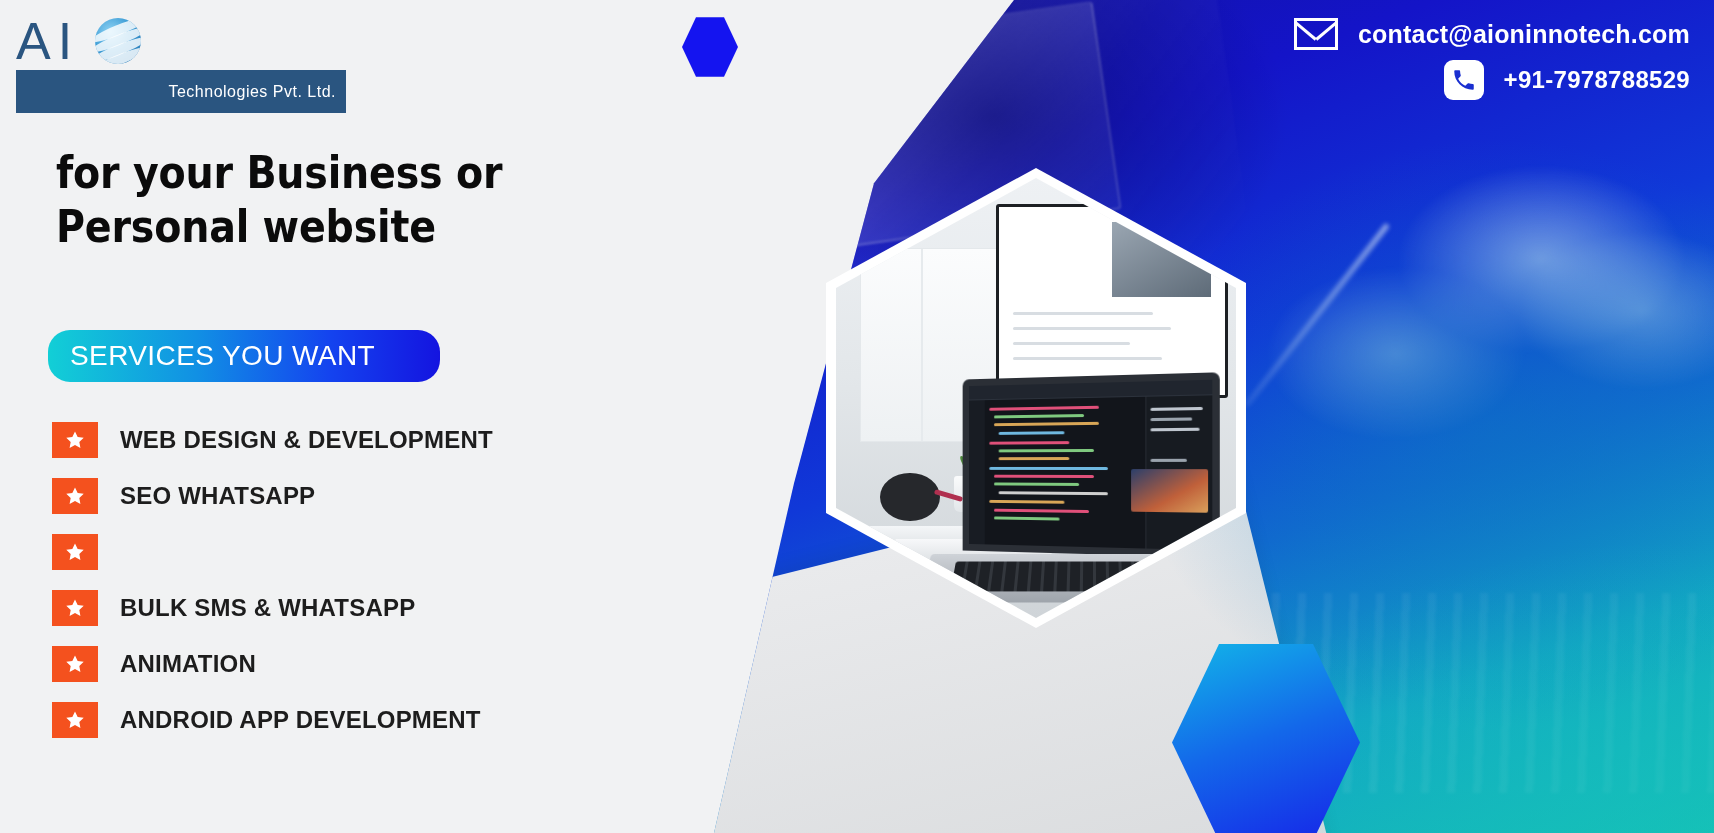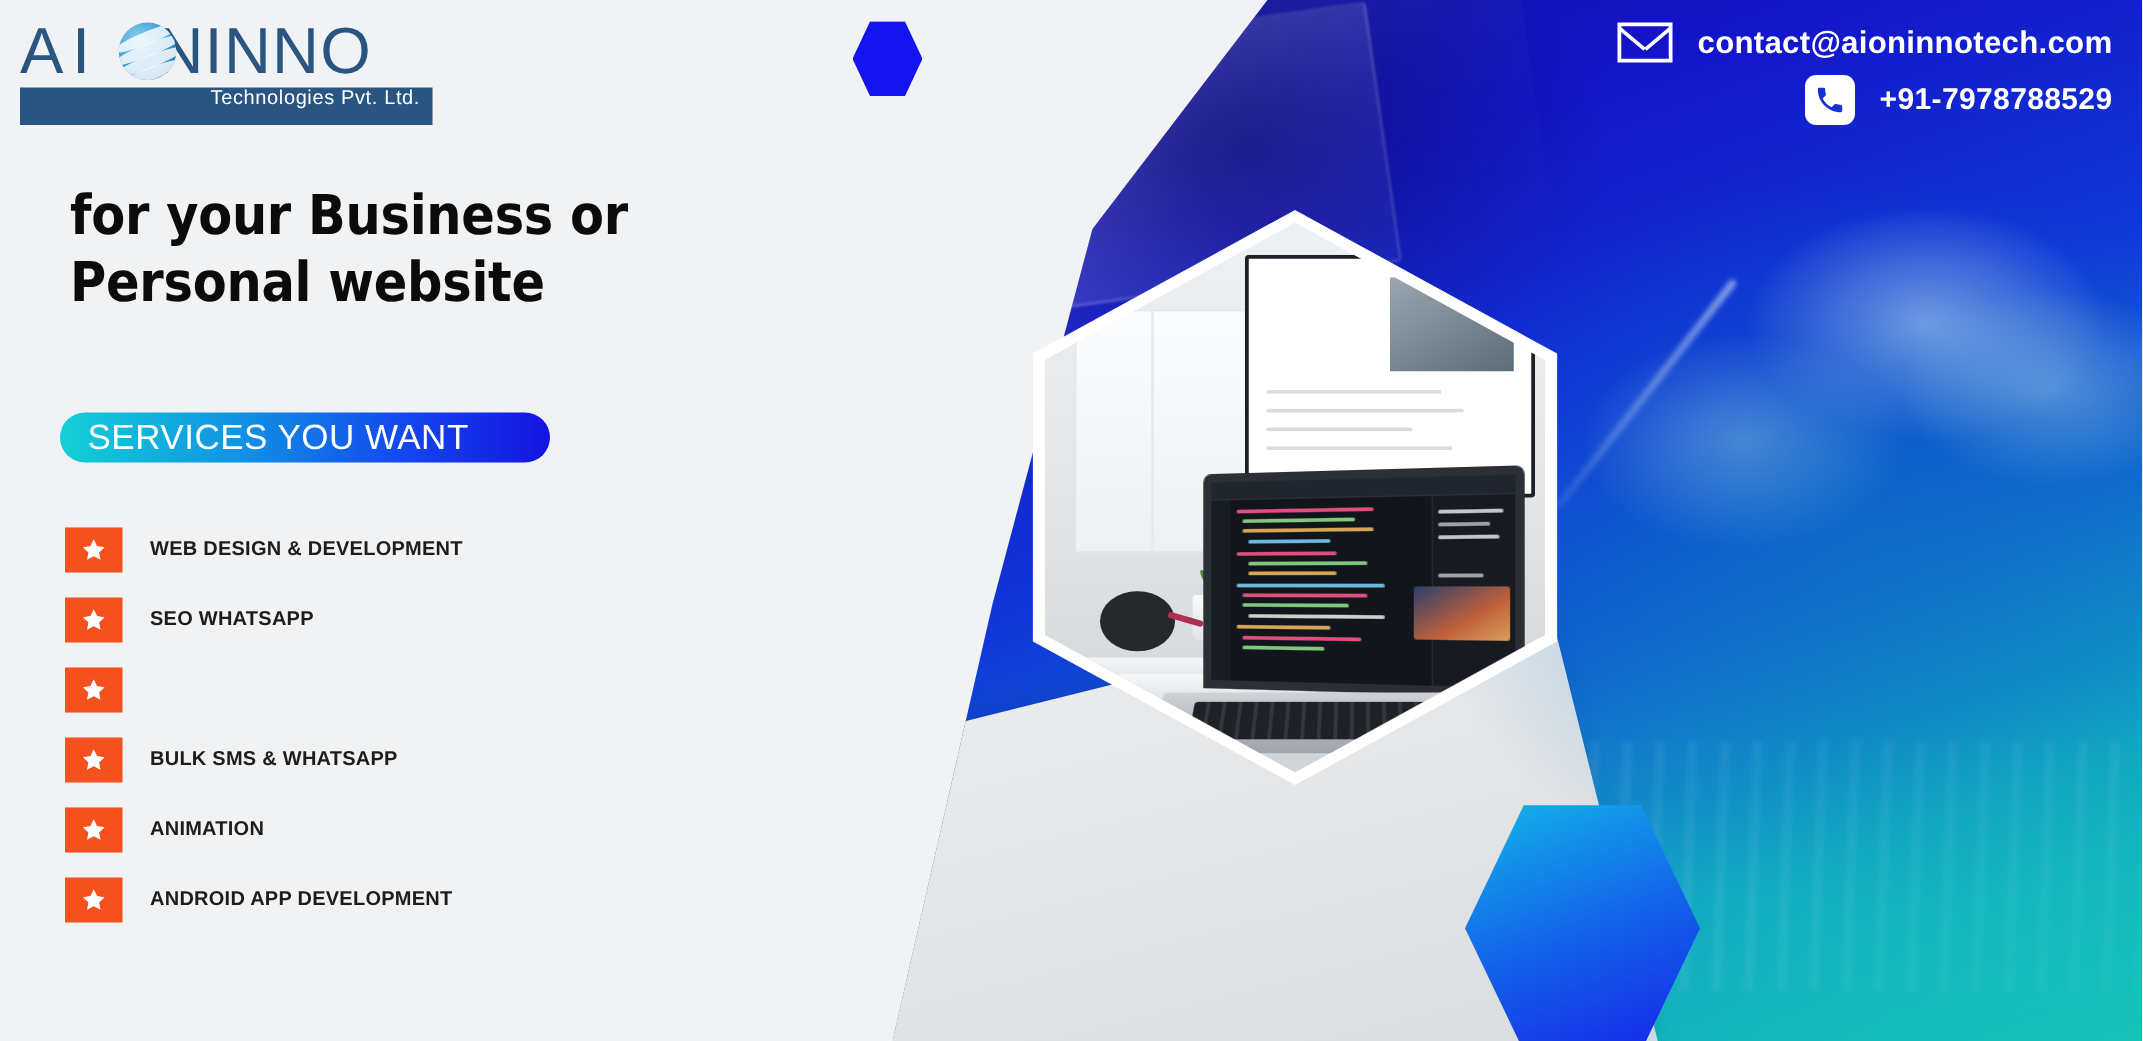--- a/index.html
+++ b/index.html
@@ -140,22 +140,22 @@
   
   .logo{ position:absolute; left:10px; top:12px; width:342px; height:88px; }
   .logo .word{ position:absolute; left:6px; top:0; height:58px; display:flex; align-items:center; }
   .logo .word .t{ font-family:"Liberation Sans", sans-serif; font-size:52px; font-weight:400;
     letter-spacing:1px; color:#2a5580; line-height:1; }
   .logo .globe{ position:absolute; left:85px; top:6px; width:46px; height:46px; border-radius:50%;
     background:radial-gradient(circle at 34% 30%, #8fd3f4 0%, #3f9ed6 45%, #1f6ba8 100%);
     overflow:hidden; }
   .logo .globe .arc{ position:absolute; left:-16%; width:132%; height:10px;
     background:rgba(255,255,255,.82); border-radius:50%; transform:rotate(-22deg); }
-  .logo .bar{ position:absolute; left:6px; top:58px; width:330px; height:30px;
-    background:#2a5580; display:flex; align-items:flex-start; justify-content:flex-end; padding-right:10px; }
+  .logo .bar{ position:absolute; left:6px; top:58px; width:330px; height:43px;
+    background:#2a5580; display:flex; align-items:center; justify-content:flex-end; padding-right:10px; }
   .logo .bar span{ color:#fff; font-size:16px; letter-spacing:.5px; }
 
   
   .contact{ position:absolute; right:24px; top:18px; text-align:right; color:#fff; }
   .contact .row{ display:flex; align-items:center; justify-content:flex-end; gap:20px; }
   .contact .row.email{ margin-bottom:10px; }
   .contact .email-text{ font-size:25px; letter-spacing:.2px; font-weight:600; }
   .contact .phone-text{ font-size:24px; font-weight:700; letter-spacing:.3px; }
   .ico-mail{ width:44px; height:32px; border:3px solid #fff; position:relative; flex:none; }
   .ico-mail::before,.ico-mail::after{ content:""; position:absolute; top:0px; width:27px; height:3px; background:#fff; }
@@ -166,33 +166,33 @@
   .ico-phone svg{ width:26px; height:26px; fill:#1a2fd0; }
 
   
   .headline{ position:absolute; left:56px; top:146px; width:760px;
     font-size:44px; font-weight:700; line-height:1.22; color:#0b0b0b;
     font-family:"DejaVu Sans Condensed","Liberation Sans", sans-serif;
     letter-spacing:-.2px; }
   .headline .l2,.headline .l3{ display:block; }
 
   
-  .badge{ position:absolute; left:48px; top:330px; width:392px; height:40px;
+  .badge{ position:absolute; left:48px; top:330px; width:392px; height:52px;
     border-radius:22px;
     background:linear-gradient(90deg,#12cfd6 0%,#1190e4 38%,#1443ef 72%,#1414e0 100%);
     display:flex; align-items:center; padding-left:22px;text-align:center; }
   .badge span{ color:#fff; font-size:28px; font-weight:400; letter-spacing:.4px; }
 
   
   .services{ position:absolute; left:52px; top:412px; width:620px; }
   .svc{ display:flex; align-items:center; height:56px; }
   .svc .mark{ width:46px; height:36px; background:#f4511e; flex:none;
     display:flex; align-items:center; justify-content:center; }
   .svc .mark svg{ width:22px; height:22px; fill:#fff; }
-  .svc .label{ margin-left:22px; font-size:16px; font-weight:600; color:#1d1d1d;
+  .svc .label{ margin-left:22px; font-size:24px; font-weight:600; color:#1d1d1d;
     letter-spacing:.2px; white-space:nowrap; }
 </style>
 </head>
 <body>
 
 <div class="banner">
 
   <div class="bg-right">
     <div class="photo-device">
       <div class="screen"></div>
@@ -261,21 +261,20 @@
           <div class="keys"></div>
         </div>
       </div>
     </div>
   </div>
 
   <div class="logo">
     <div class="word">
       <span class="t">A</span>
       <span class="t" style="margin-left:6px">I</span>
-      <span class="t" style="margin-left:52px">NINNO</span>
     </div>
     <div class="globe">
       <div class="arc" style="top:7px"></div>
       <div class="arc" style="top:17px"></div>
       <div class="arc" style="top:27px"></div>
       <div class="arc" style="top:37px"></div>
     </div>
     <div class="bar">
       <span>Technologies  Pvt. Ltd.</span>
     </div>

